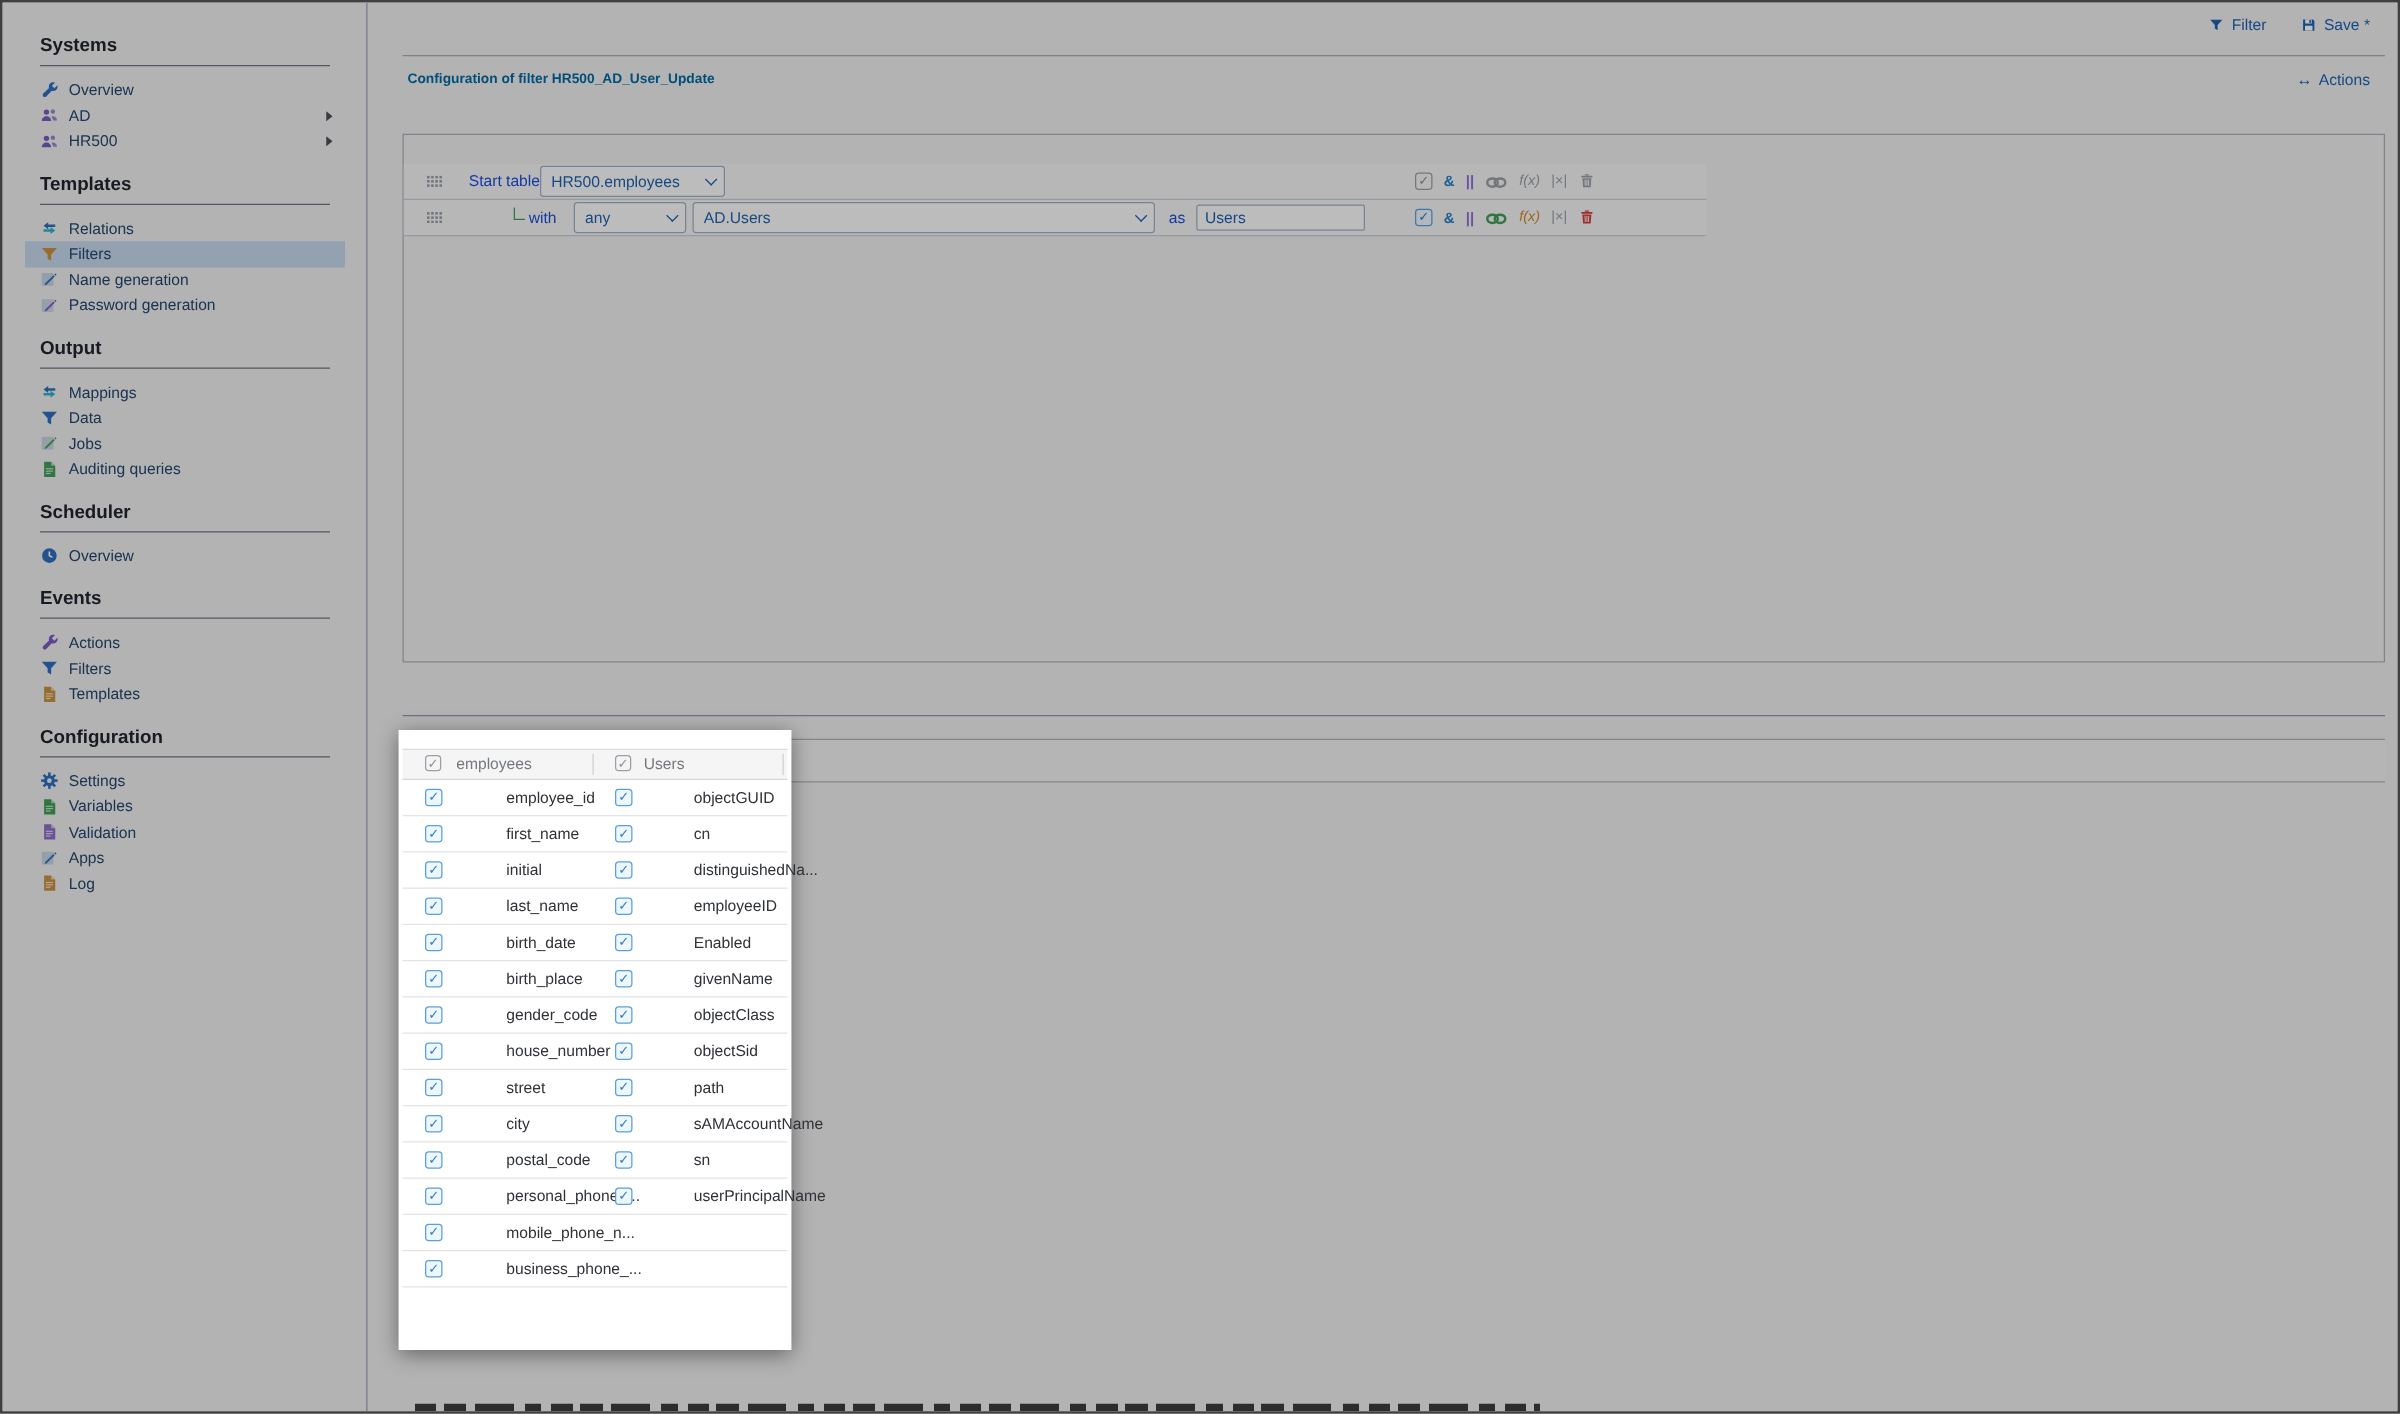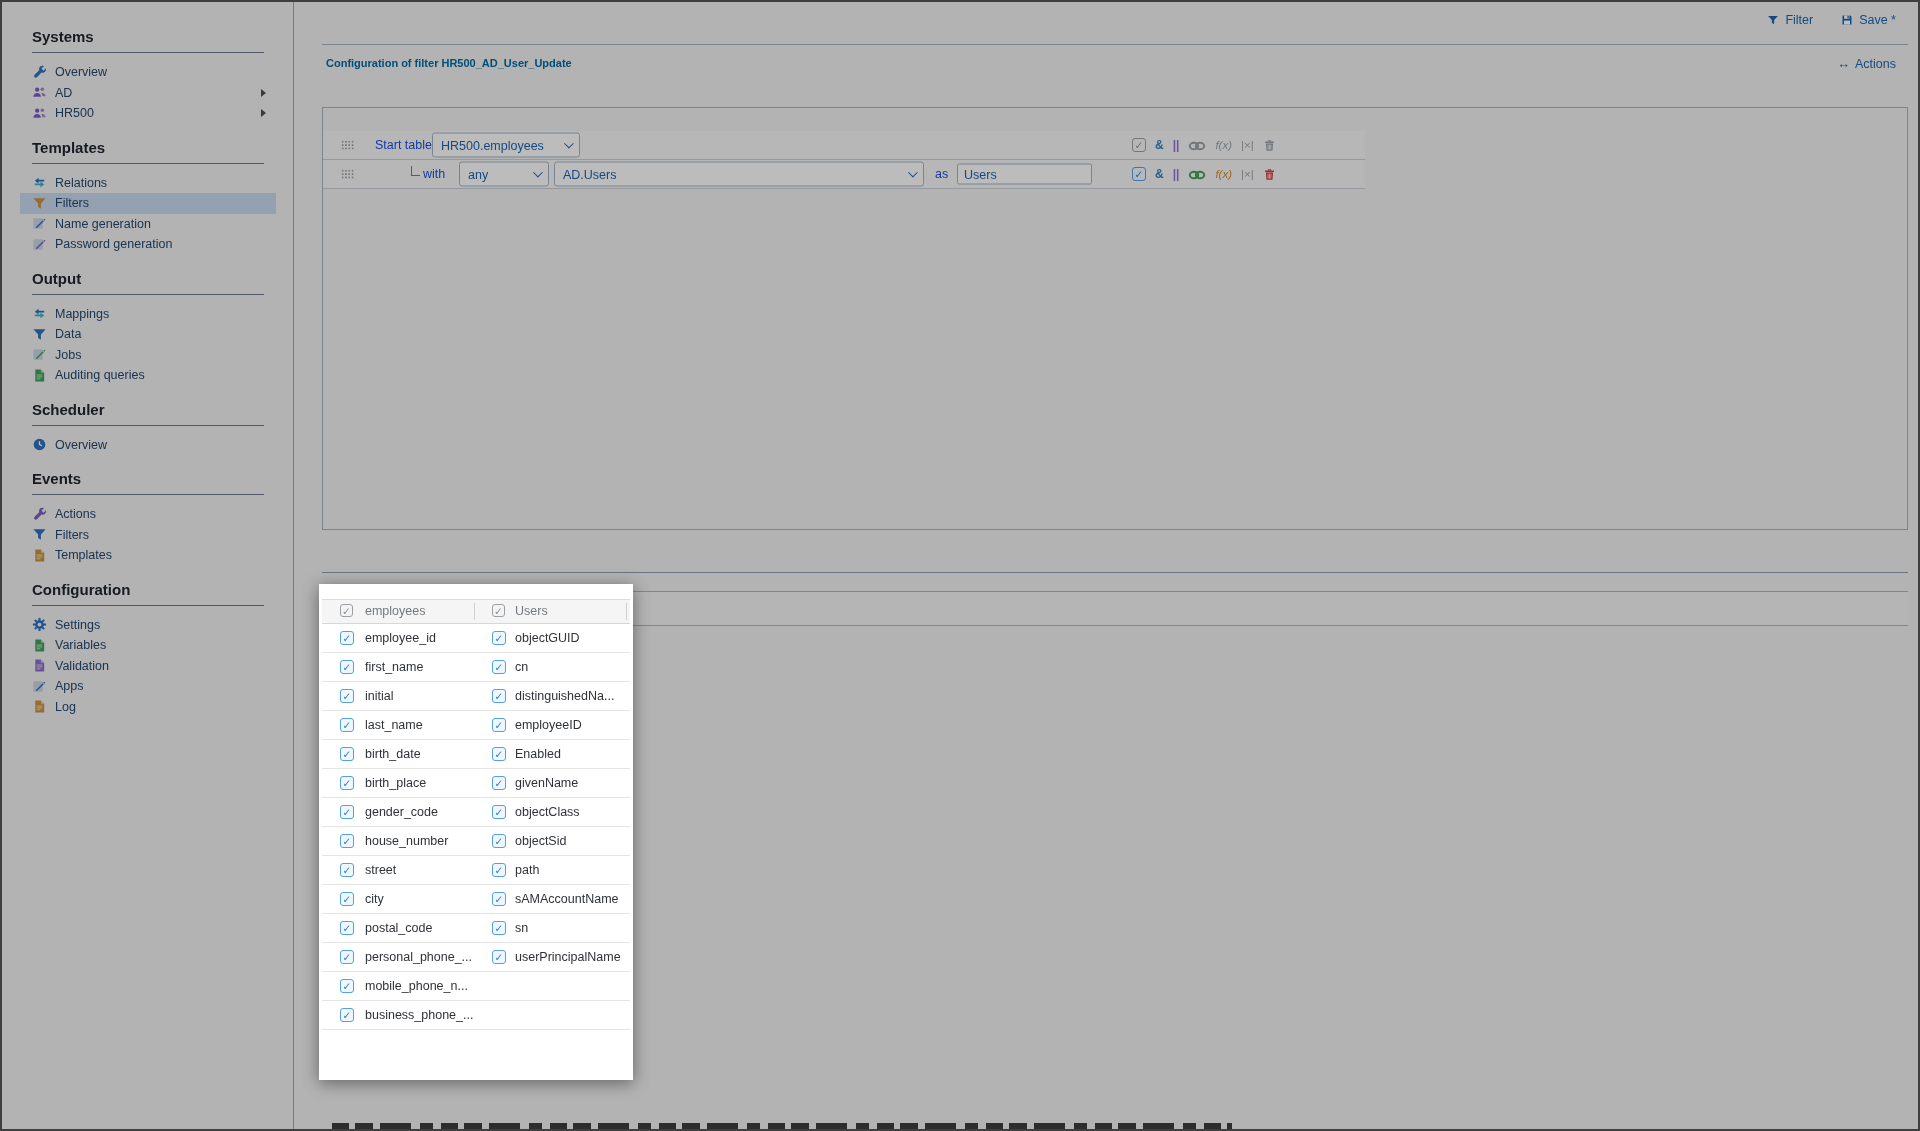--- a/index.html
+++ b/index.html
@@ -77,21 +77,21 @@
     background:#fff;border:3px solid #fff;box-sizing:border-box;
     box-shadow:0 3px 16px rgba(0,0,0,0.45);}
   .ct-header{position:absolute;left:0;right:0;top:12px;height:25px;background:#f5f5f5;
     border-top:1px solid #dcdcdc;border-bottom:1px solid #d7d7d7;box-sizing:border-box;}
   .ct-header .cbx{position:absolute;top:4px;width:13px;height:13px;}
   .ct-h-label{position:absolute;top:4px;font-size:12.5px;color:#75797e;}
   .ct-vline{position:absolute;top:3px;width:1px;height:17px;background:#cfcfcf;}
   .ct-body{position:absolute;left:0;right:0;top:37px;}
   .ct-row{position:relative;height:28px;border-bottom:1px solid #e4e4e4;}
   .ct-row .cbx{position:absolute;top:7px;width:14px;height:14px;}
-  .ct-label{position:absolute;top:7px;font-size:12.5px;color:#2f3237;white-space:nowrap;}
+  .ct-label{position:absolute;top:7px;font-size:12.5px;color:#2f3237;white-space:nowrap;margin-left:40px;}
 </style>
 </head>
 <body>
 
 <div class="screen">
 
   <aside class="sidebar" id="sidebar">
       <div class="side-title first">Systems</div>
       <div class="side-underline"></div>
       <div class="side-item">

